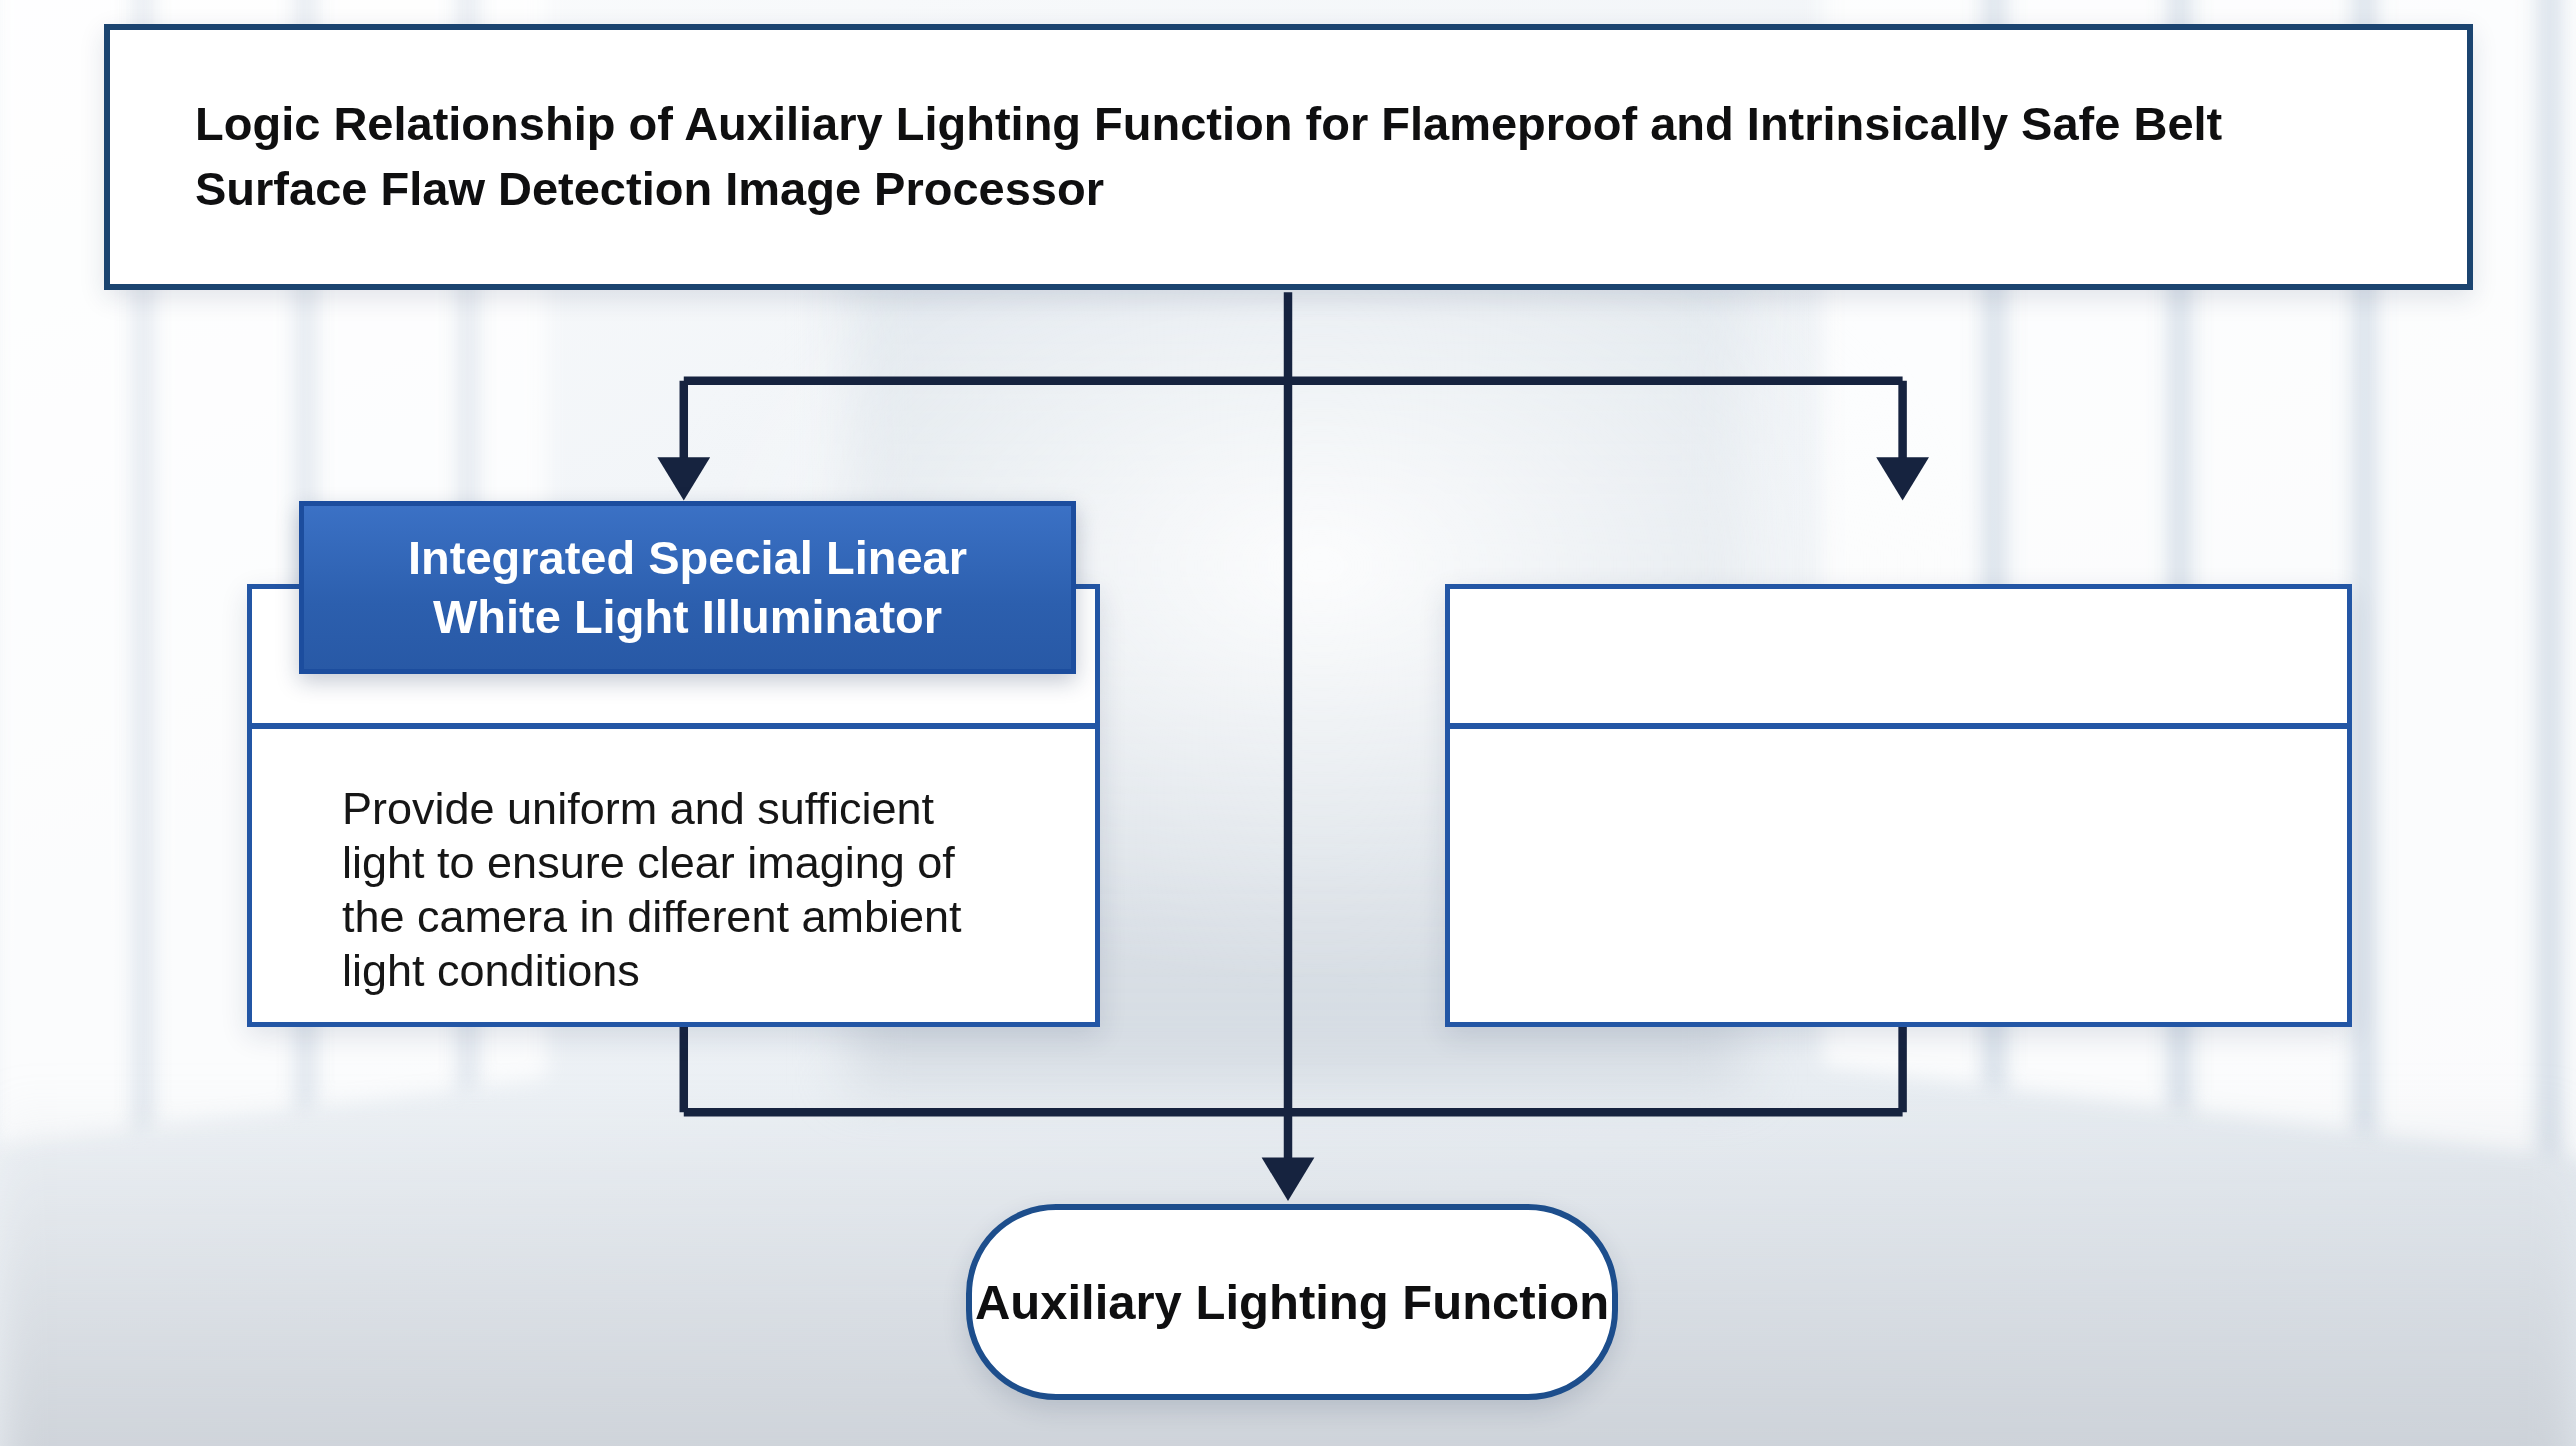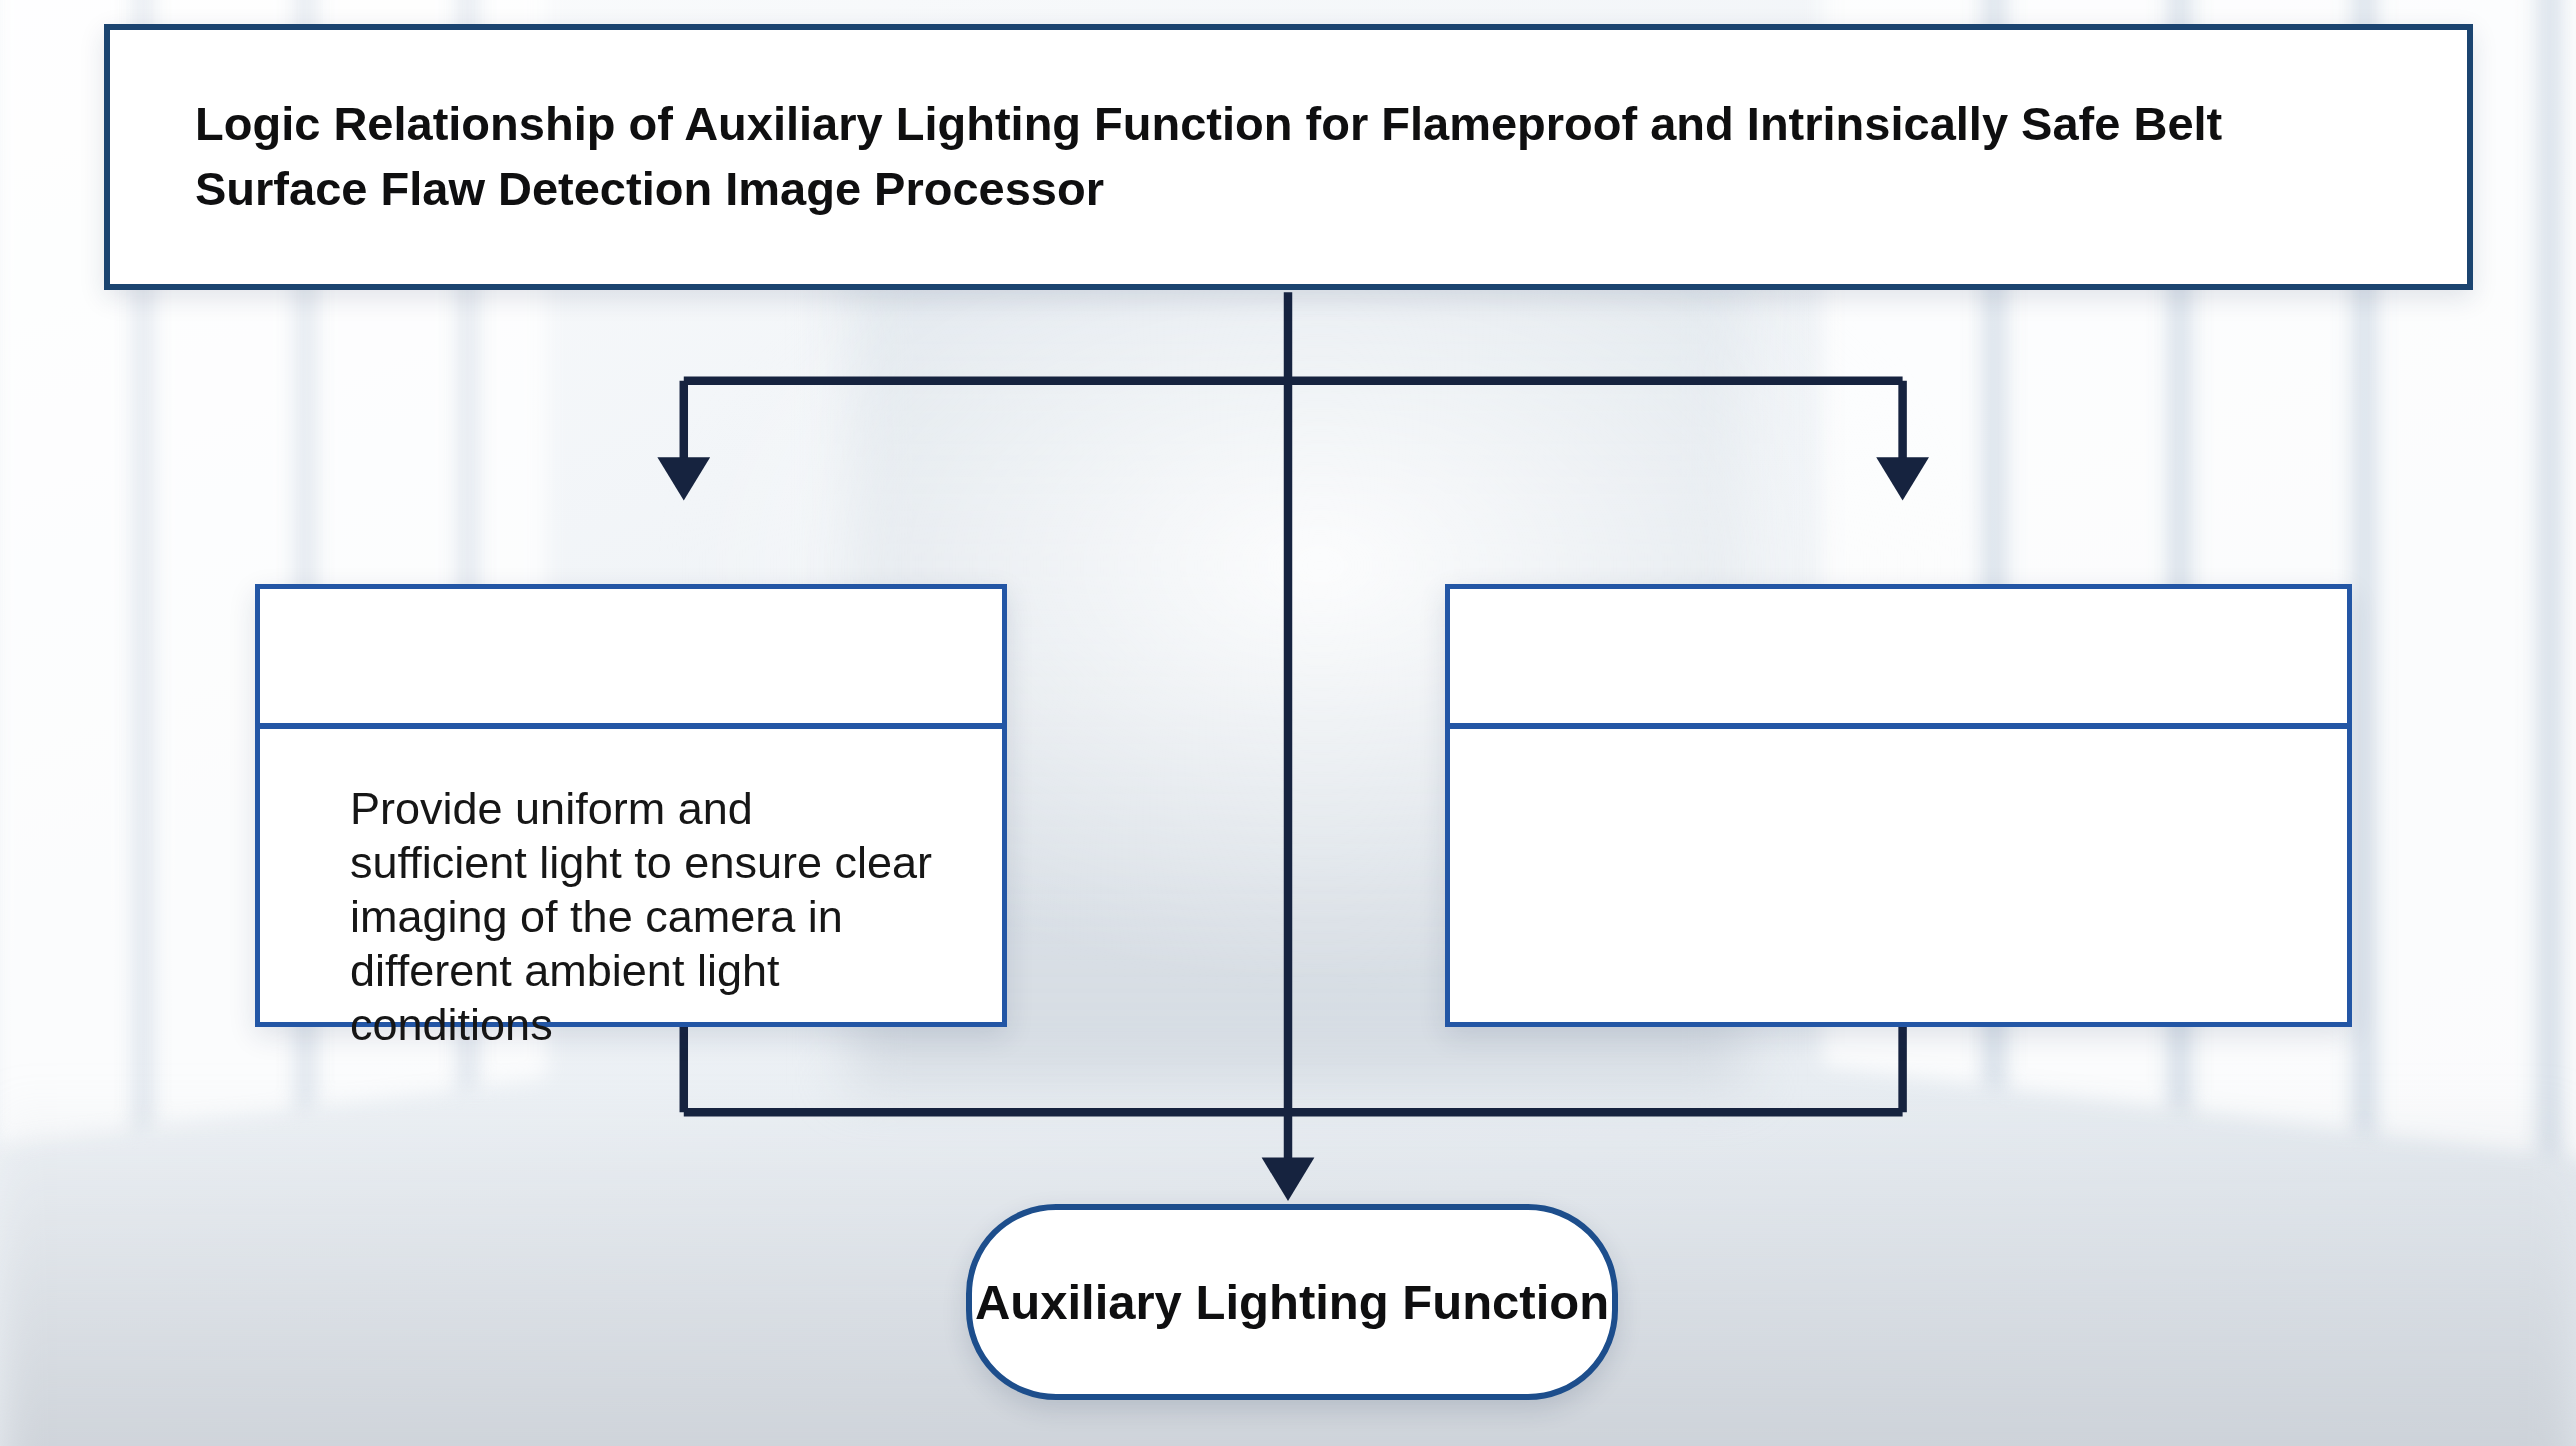--- a/index.html
+++ b/index.html
@@ -86,21 +86,21 @@
   .header-left  { left: 299px;  width: 777px; }
   .header-right { left: 1511px; width: 772px; }
 
   .detail-box {
     top: 584px; height: 443px;
     background: #ffffff;
     border: 5.7px solid #2356a5;
     z-index: 2;
     box-shadow: 0 9.4px 26.4px rgba(25,45,80,0.12);
   }
-  .detail-left  { left: 255px;  width: 752px; }
+  .detail-left  { left: 247px;  width: 853px; }
   .detail-right { left: 1445px; width: 907px; }
   .detail-divider {
     position: absolute; left: 0; right: 0; top: 134px; height: 5.7px;
     background: #2356a5;
   }
   .detail-text {
     position: absolute; color: #161616;
   }
   .detail-left .detail-text {
     left: 90px; right: 66px; top: 193px;
@@ -147,20 +147,23 @@
              M1366 1180 V1232" stroke="#16233f" stroke-width="9" fill="none"></path>
     <polygon points="697,485 753,485 725,531" fill="#16233f"></polygon>
     <polygon points="1990,485 2046,485 2018,531" fill="#16233f"></polygon>
     <polygon points="1338,1228 1394,1228 1366,1274" fill="#16233f"></polygon>
   </svg>
 
   <div class="box title-box">
     <div class="title-text">Logic Relationship of Auxiliary Lighting Function for Flameproof and Intrinsically Safe Belt Surface Flaw Detection Image Processor</div>
   </div>
 
+  <div class="box header-box header-left">
+    <div class="header-text">Integrated Special Linear White Light Illuminator</div>
+  </div>
   <div class="box detail-box detail-left">
     <div class="detail-divider"></div>
     <div class="detail-text">Provide uniform and sufficient light to ensure clear imaging of the camera in different ambient light conditions</div>
   </div>
 
   <div class="box detail-box detail-right">
     <div class="detail-divider"></div>
   </div>
 
   <div class="box result-box">

